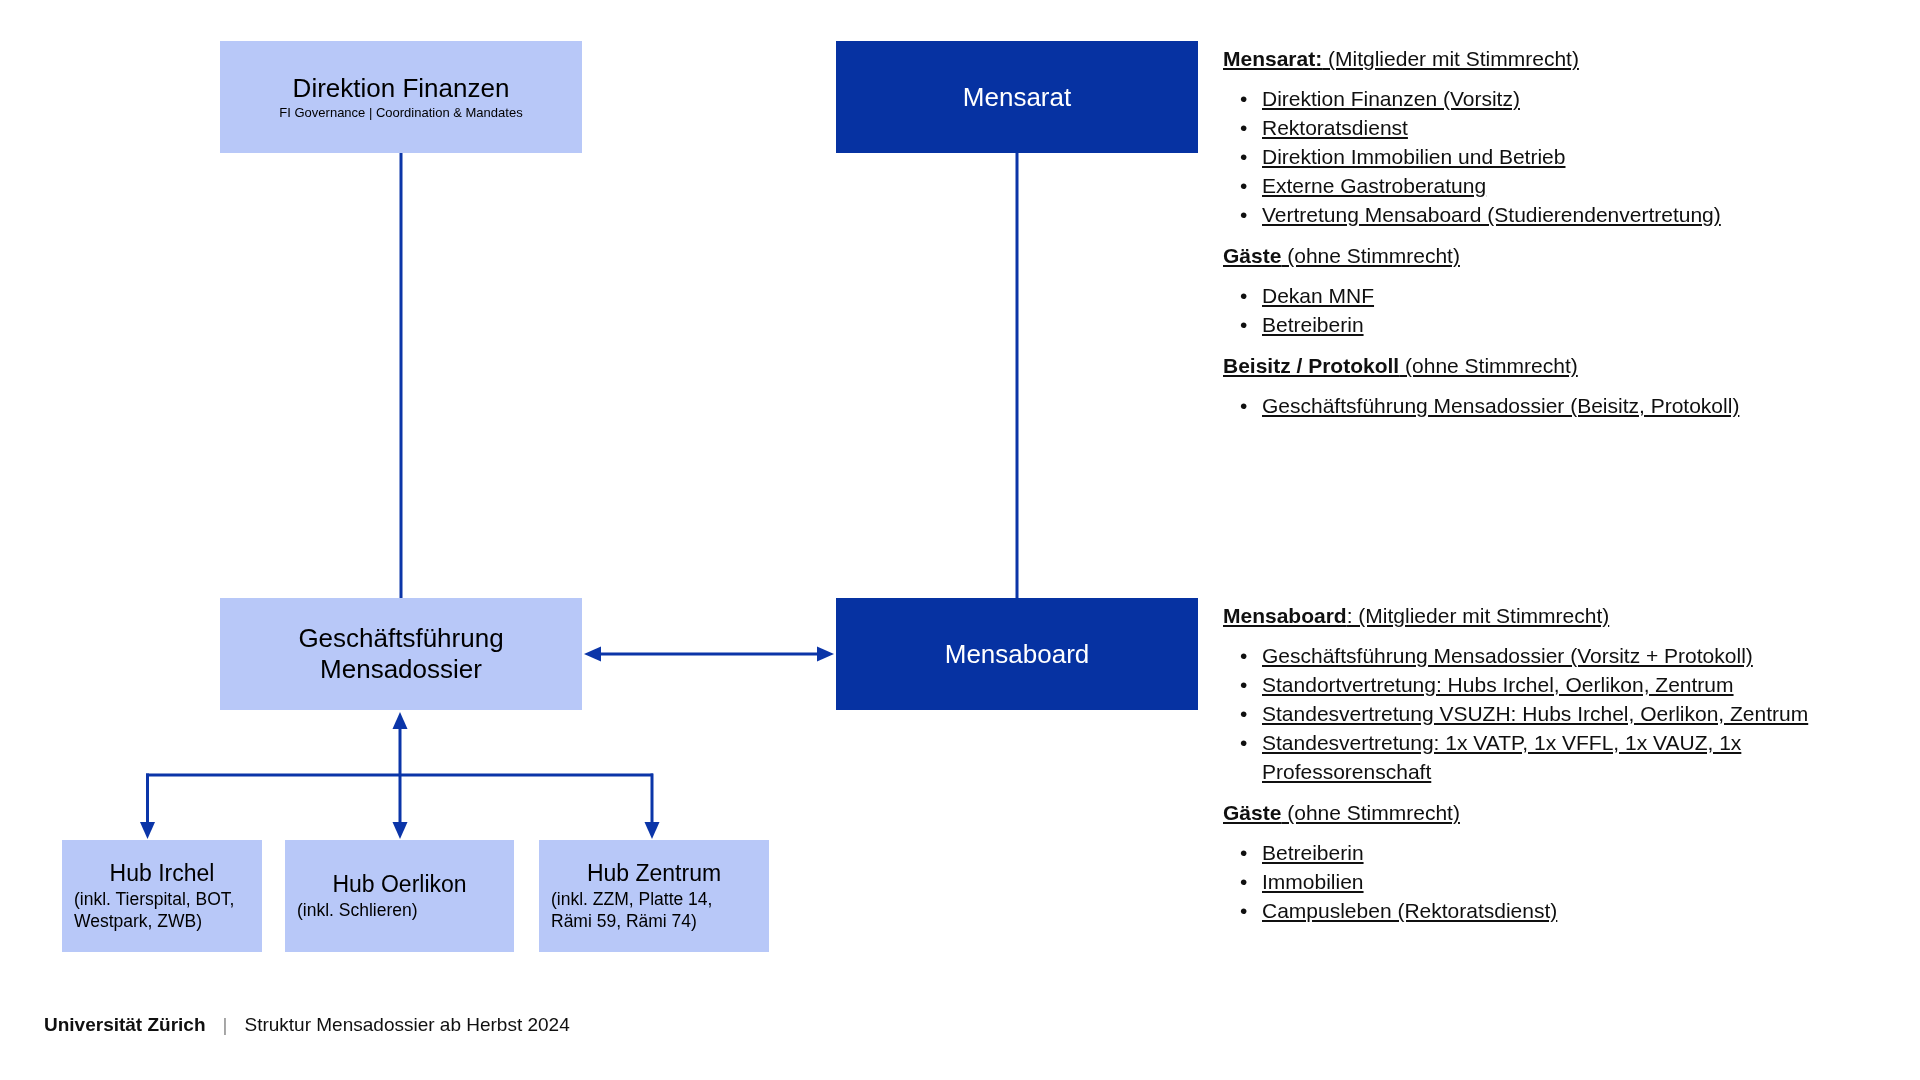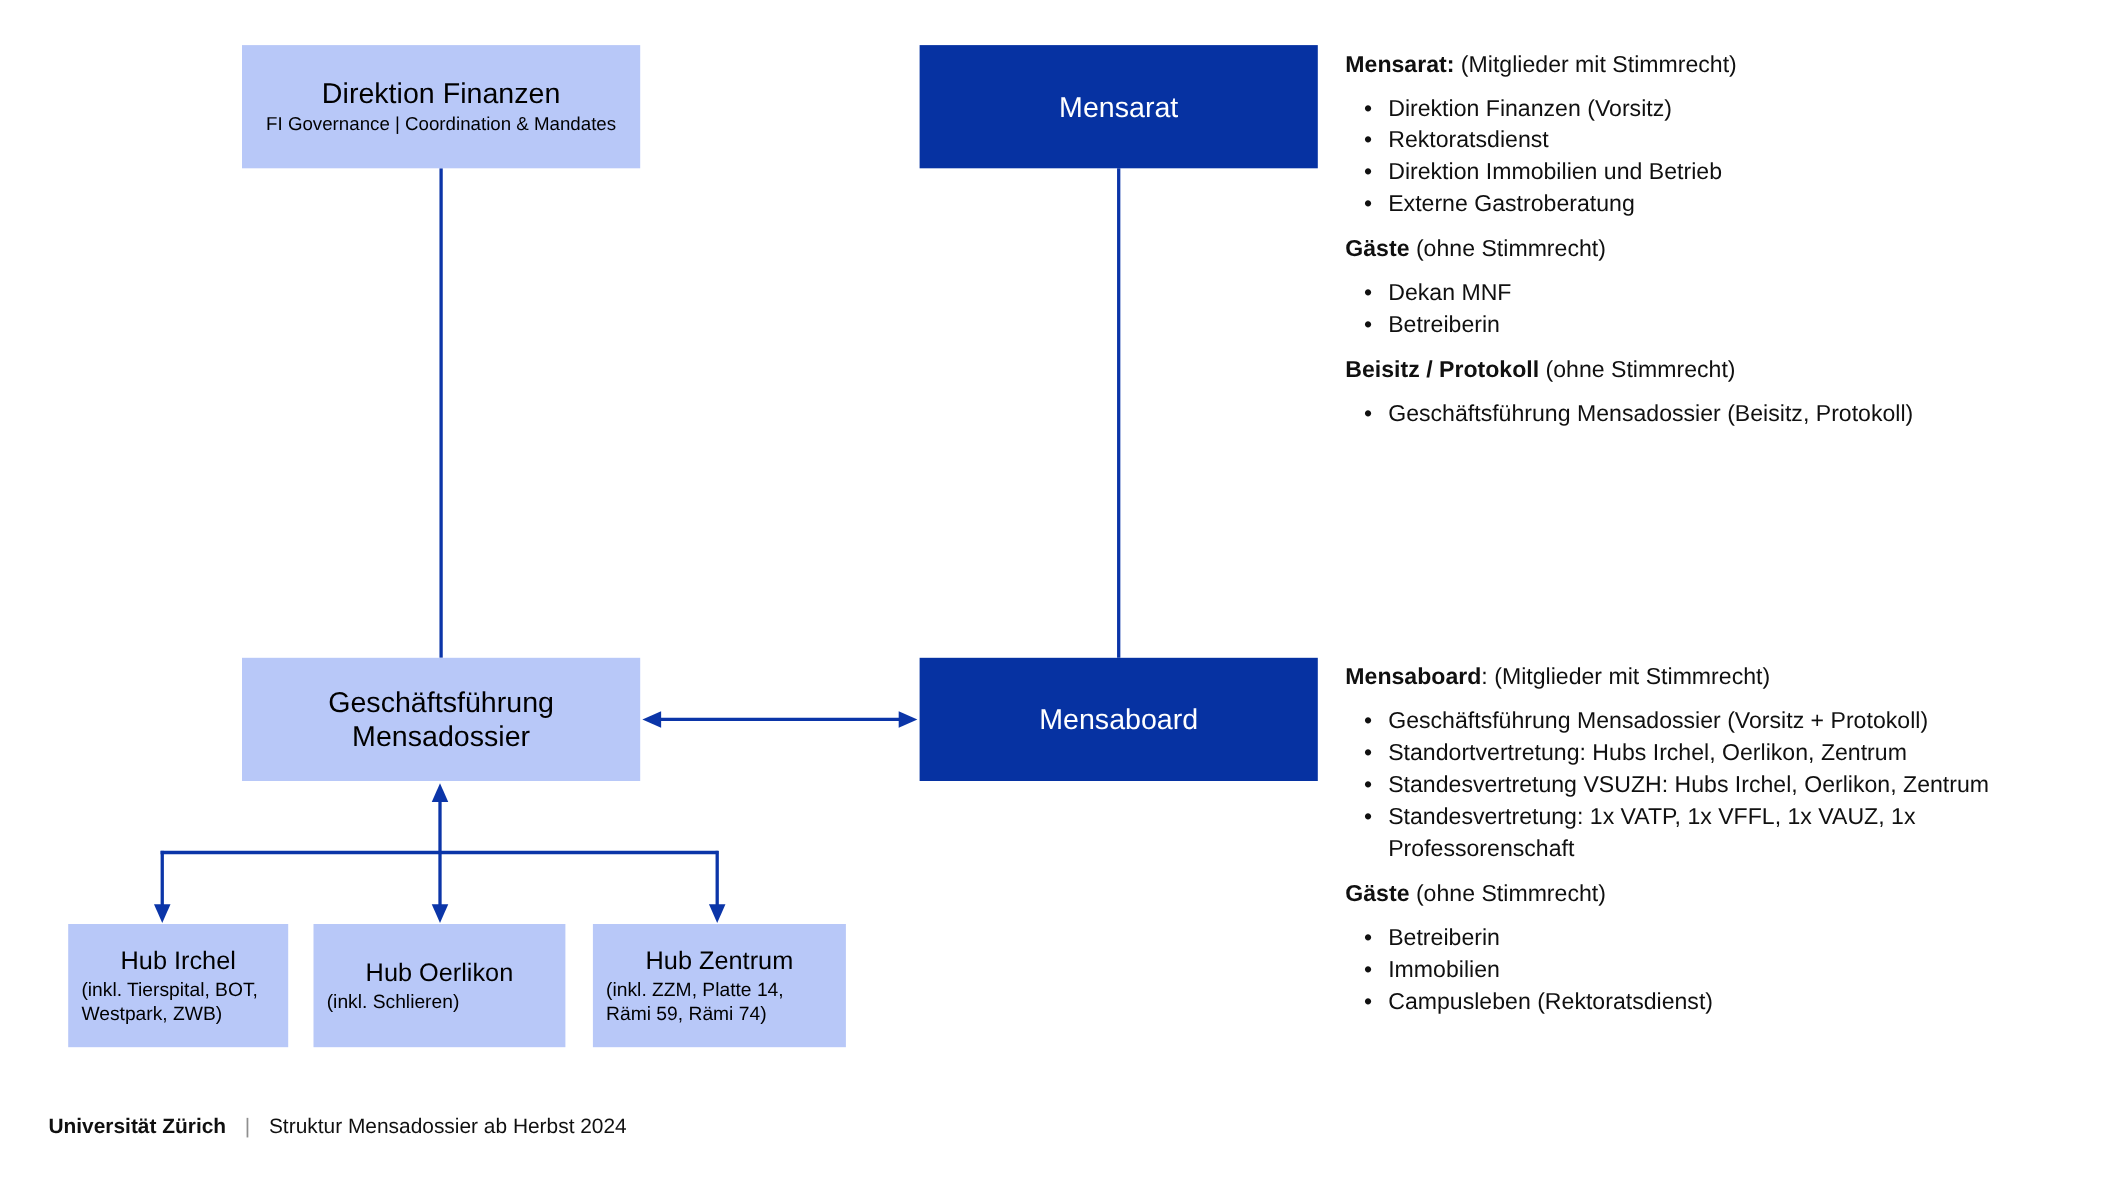--- a/index.html
+++ b/index.html
@@ -27,21 +27,21 @@
   .node{
     position:absolute;
     display:flex;flex-direction:column;
     align-items:center;justify-content:center;
     text-align:center;
   }
   .node.light{background:var(--light-blue);color:#000;}
   .node.dark{background:var(--dark-blue);color:#ffffff;}
 
   .node-title{font-size:26px;line-height:1.18;font-weight:400;}
-  .node-subtitle{font-size:17px;line-height:1.22;margin-top:2px;}
+  .node-subtitle{font-size:13px;line-height:1.22;margin-top:2px;}
 
   #box-direktion{left:220px;top:41px;width:362px;height:112px;padding:0 16px;text-align:center;}
   #box-mensarat{left:836px;top:41px;width:362px;height:112px;}
   #box-gf{left:220px;top:598px;width:362px;height:112px;padding:0 60px;}
   #box-mensaboard{left:836px;top:598px;width:362px;height:112px;}
 
   .hub{top:840px;height:112px;padding:0 12px;}
   .hub .node-title{font-size:23px;}
   .hub .node-subtitle{
     font-size:17.5px;line-height:1.28;margin-top:1px;
@@ -50,21 +50,21 @@
   #hub-irchel{left:34px;width:200px;margin-left:28px;}
   #hub-oerlikon{left:285px;width:229px;}
   #hub-zentrum{left:539px;width:230px;}
 
   .panel{
     position:absolute;
     font-size:21px;line-height:29px;
   }
   #panel-mensarat{left:1223px;top:44px;width:645px;}
   #panel-mensaboard{left:1223px;top:601px;width:685px;}
-  .panel .section{margin-top:12px;}
+  .panel .section{margin-top:12px;text-decoration:underline;}
   .panel .section:first-child{margin-top:0;}
   .panel .heading b{font-weight:700;}
   .panel ul{margin:11px;padding:0;list-style:none;}
   .panel li{position:relative;padding-left:28px;}
   .panel li::before{
     content:"\2022";
     position:absolute;left:6px;top:0;
   }
 
   .footer{
@@ -136,20 +136,21 @@
   </div>
 
   <div class="panel" id="panel-mensarat">
     <div class="section">
       <div class="heading"><b>Mensarat:</b><span> (Mitglieder mit Stimmrecht)</span></div>
       <ul>
         <li>Direktion Finanzen (Vorsitz)</li>
         <li>Rektoratsdienst</li>
         <li>Direktion Immobilien und Betrieb</li>
         <li>Externe Gastroberatung</li>
+        <li>Vertretung Mensaboard (Studierendenvertretung)</li>
       </ul>
     </div>
     <div class="section">
       <div class="heading"><b>Gäste</b><span> (ohne Stimmrecht)</span></div>
       <ul>
         <li>Dekan MNF</li>
         <li>Betreiberin</li>
       </ul>
     </div>
     <div class="section">

